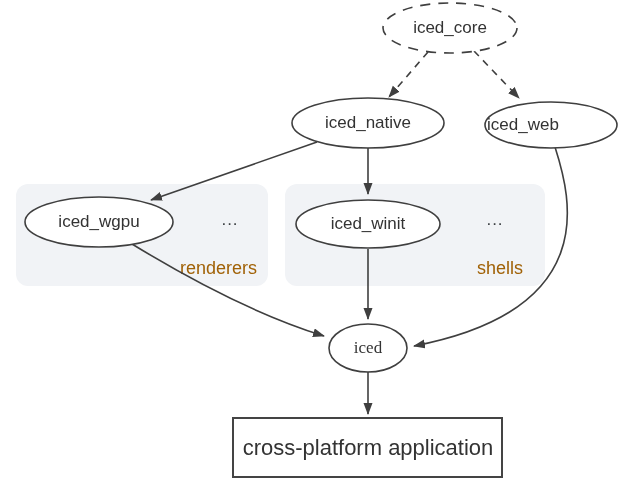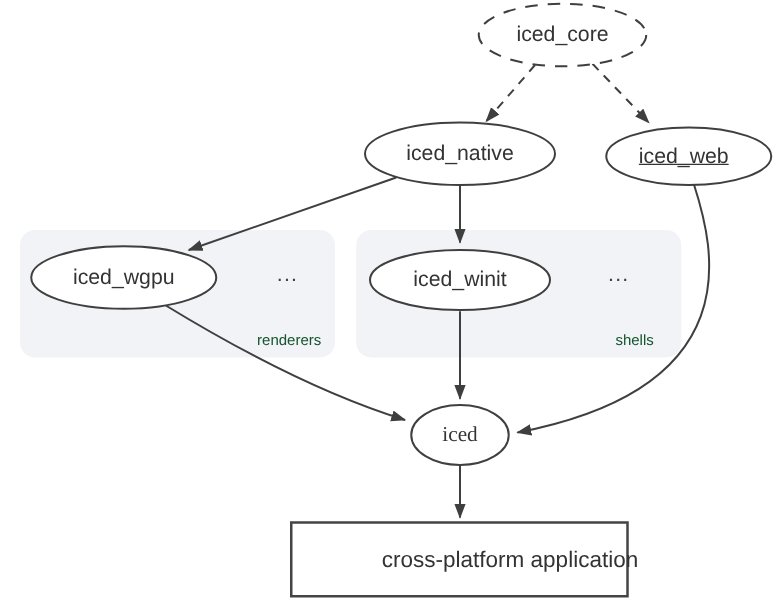--- a/index.html
+++ b/index.html
@@ -23,22 +23,22 @@
   }
   .group-box .dots {
     position: absolute;
     color: #3c4043;
     font-size: 17px;
     letter-spacing: 1px;
     transform: translateX(-50%);
   }
   .group-box .group-label {
     position: absolute;
-    color: #14532d;
-    font-size: 12px;
+    color: #a16207;
+    font-size: 18px;
     bottom: 7px;
   }
   #box-renderers { left: 16px; top: 184px; width: 252px; height: 102px; }
   #box-shells    { left: 285px; top: 184px; width: 260px; height: 102px; }
   #box-renderers .dots { left: 214px; top: 26px; }
   #box-shells .dots    { left: 210px; top: 26px; }
   #box-renderers .group-label { right: 11px; }
   #box-shells .group-label    { right: 22px; }
   svg.edge-layer {
     position: absolute;
@@ -46,21 +46,21 @@
     z-index: 2;
   }
   .node-label {
     position: absolute;
     transform: translate(-50%, -50%);
     white-space: nowrap;
     color: #333333;
     font-size: 17px;
     z-index: 3;
   }
-  .node-label.app { font-size: 18px; margin-left: 40px; }
+  .node-label.app { font-size: 22px; }
 </style>
 </head>
 <body>
 
 <div class="canvas">
 
   <div class="group-box" id="box-renderers">
     <span class="dots">...</span>
     <span class="group-label">renderers</span>
   </div>
@@ -89,19 +89,19 @@
     <ellipse cx="368" cy="123" rx="76" ry="25" fill="#ffffff" stroke="#3f3f3f" stroke-width="1.6"></ellipse>
     <ellipse cx="551" cy="125" rx="66" ry="23" fill="#ffffff" stroke="#3f3f3f" stroke-width="1.6"></ellipse>
     <ellipse cx="99" cy="222" rx="74" ry="25" fill="#ffffff" stroke="#3f3f3f" stroke-width="1.6"></ellipse>
     <ellipse cx="368" cy="224" rx="72" ry="24" fill="#ffffff" stroke="#3f3f3f" stroke-width="1.6"></ellipse>
     <ellipse cx="368" cy="348" rx="39" ry="24" fill="#ffffff" stroke="#3f3f3f" stroke-width="1.6"></ellipse>
     <rect x="233" y="418" width="269" height="59" fill="#ffffff" stroke="#444444" stroke-width="2"></rect>
   </svg>
 
   <div class="node-label" style="left:450px; top:28px;">iced_core</div>
   <div class="node-label" style="left:368px; top:123px;">iced_native</div>
-  <div class="node-label" style="left:547px; top:125px;text-decoration:underline;">iced_web</div>
+  <div class="node-label" style="left:523px; top:125px;">iced_web</div>
   <div class="node-label" style="left:368px; top:224px;">iced_winit</div>
   <div class="node-label" style="left:99px; top:222px;">iced_wgpu</div>
   <div class="node-label" style="left:368px; top:348px;font-family:Liberation Serif, serif;">iced</div>
   <div class="node-label app" style="left:368px; top:448px;">cross-platform application</div>
 
 </div>
 
 </body></html>

